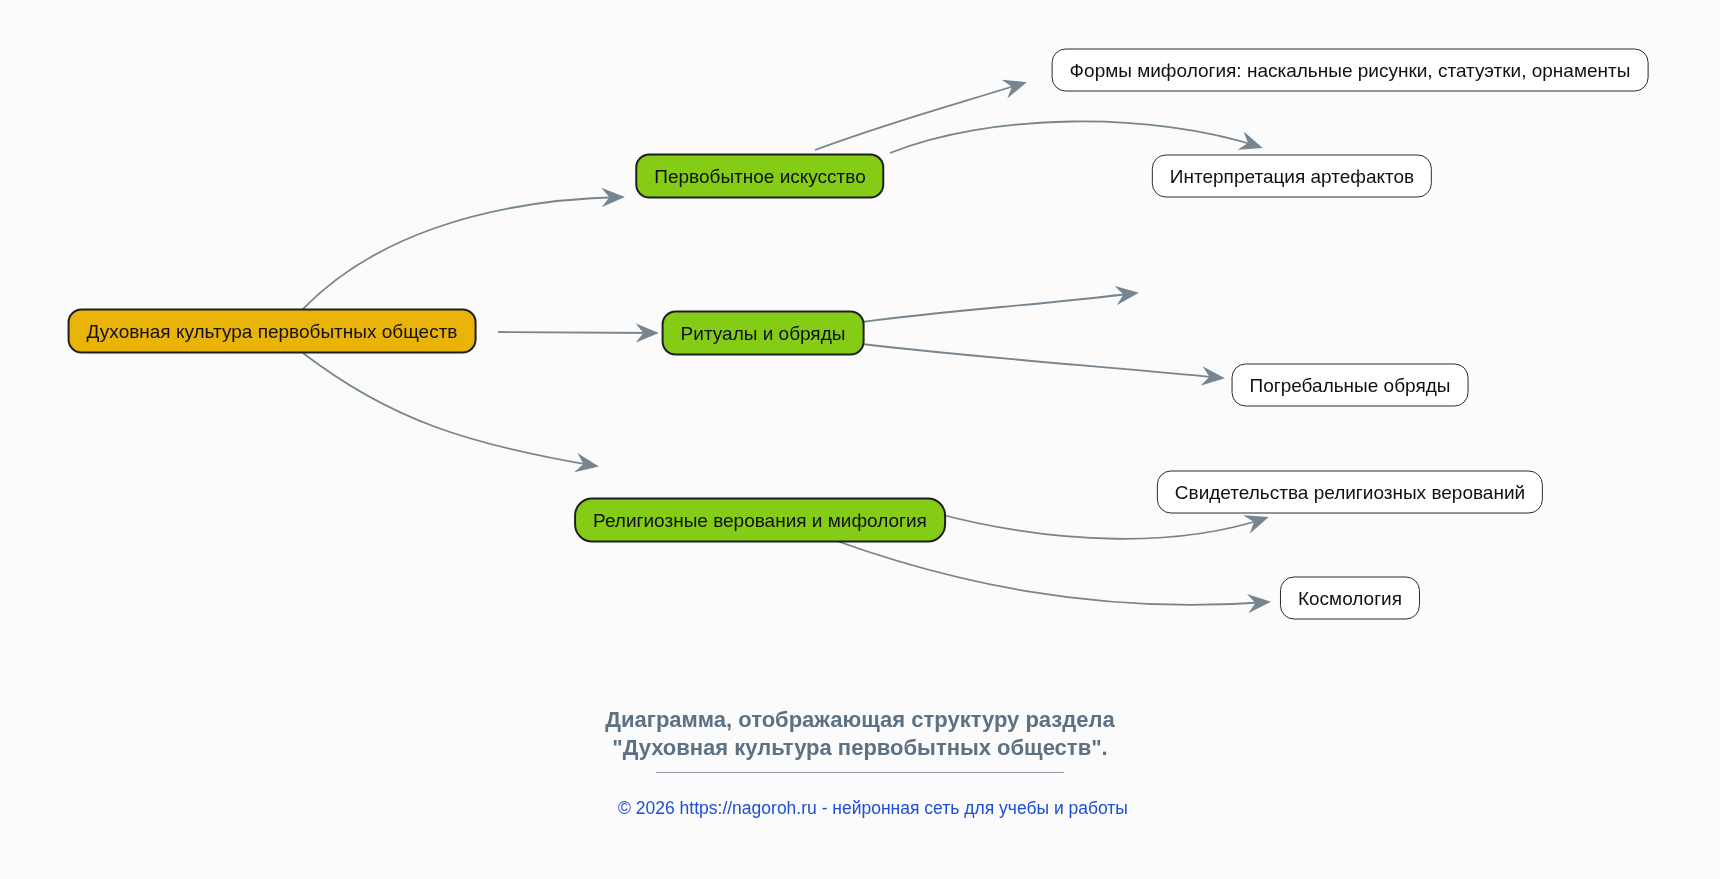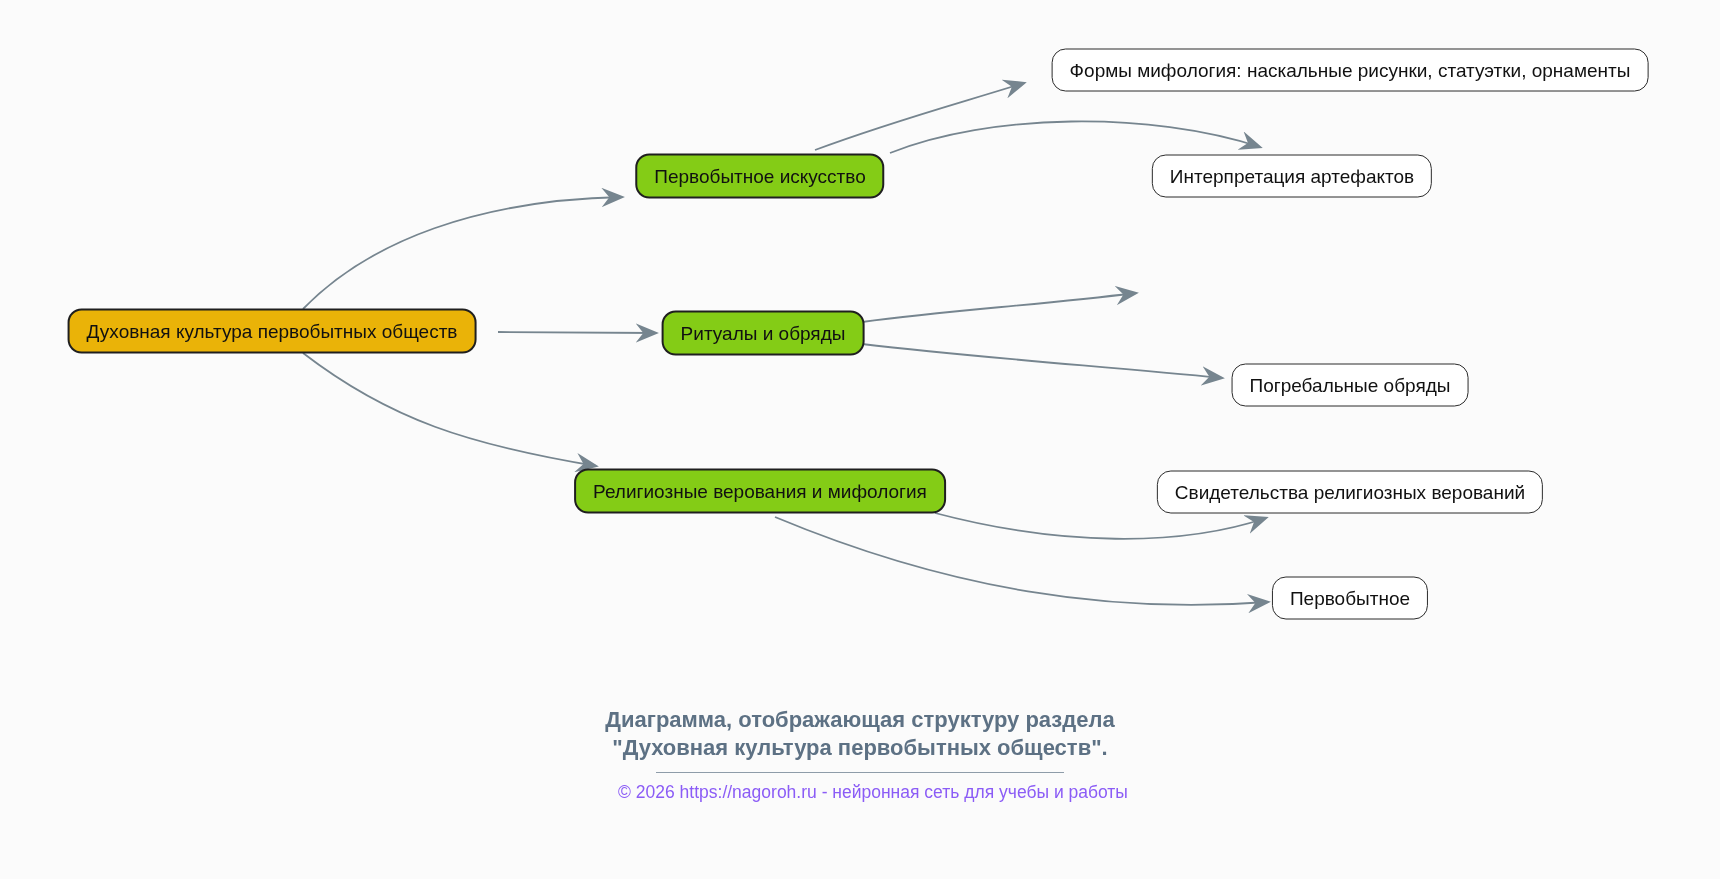--- a/index.html
+++ b/index.html
@@ -24,21 +24,21 @@
   .caption{
     position:absolute;left:0;right:0;top:706px;text-align:center;
   }
   .caption-line{
     font-size:22px;font-weight:bold;color:#5d7184;line-height:1.28;
   }
   .caption-sep{
     width:408px;margin:10px auto 0 auto;border:0;border-top:1.5px solid #8e9ca9;
   }
   .footer-line{
-    margin-top:9px;font-size:17.5px;color:#8b5cf6;padding-left:26px;
+    margin-top:25px;font-size:17.5px;color:#1d4ed8;padding-left:26px;
   }
 </style>
 </head>
 <body>
 
 <div class="stage">
 
   <svg class="edges" width="1720" height="879" viewBox="0 0 1720 879">
     <defs>
       <marker id="arrow" viewBox="0 0 12 10" refX="10.5" refY="5" markerWidth="13" markerHeight="11" orient="auto-start-reverse">
@@ -57,32 +57,32 @@
       <path d="M 775 517 C 950 590, 1110 614, 1268 602" marker-end="url(#arrow)"></path>
     </g>
   </svg>
 
   <div class="node node--root" style="left:272px;top:331px;">Духовная культура первобытных обществ</div>
 
   <div class="node node--branch" style="left:760px;top:176px;">Первобытное искусство</div>
 
   <div class="node node--branch" style="left:763px;top:333px;">Ритуалы и обряды</div>
 
-  <div class="node node--branch" style="left:760px;top:491px;">Религиозные верования и мифология</div>
+  <div class="node node--branch" style="left:760px;top:520px;border-radius:18px;">Религиозные верования и мифология</div>
 
   <div class="node node--leaf" style="left:1350px;top:70px;">Формы мифология: наскальные рисунки, статуэтки, орнаменты</div>
 
   <div class="node node--leaf" style="left:1292px;top:176px;">Интерпретация артефактов</div>
 
 
   <div class="node node--leaf" style="left:1350px;top:385px;">Погребальные обряды</div>
 
   <div class="node node--leaf" style="left:1350px;top:492px;">Свидетельства религиозных верований</div>
 
-  <div class="node node--leaf" style="left:1350px;top:598px;">Первобытное</div>
+  <div class="node node--leaf" style="left:1350px;top:598px;">Космология</div>
 
   <div class="caption">
     <div class="caption-line">Диаграмма, отображающая структуру раздела</div>
     <div class="caption-line">"Духовная культура первобытных обществ".</div>
     <hr class="caption-sep">
     <div class="footer-line">© 2026 https://nagoroh.ru - нейронная сеть для учебы и работы</div>
   </div>
 
 </div>
 

